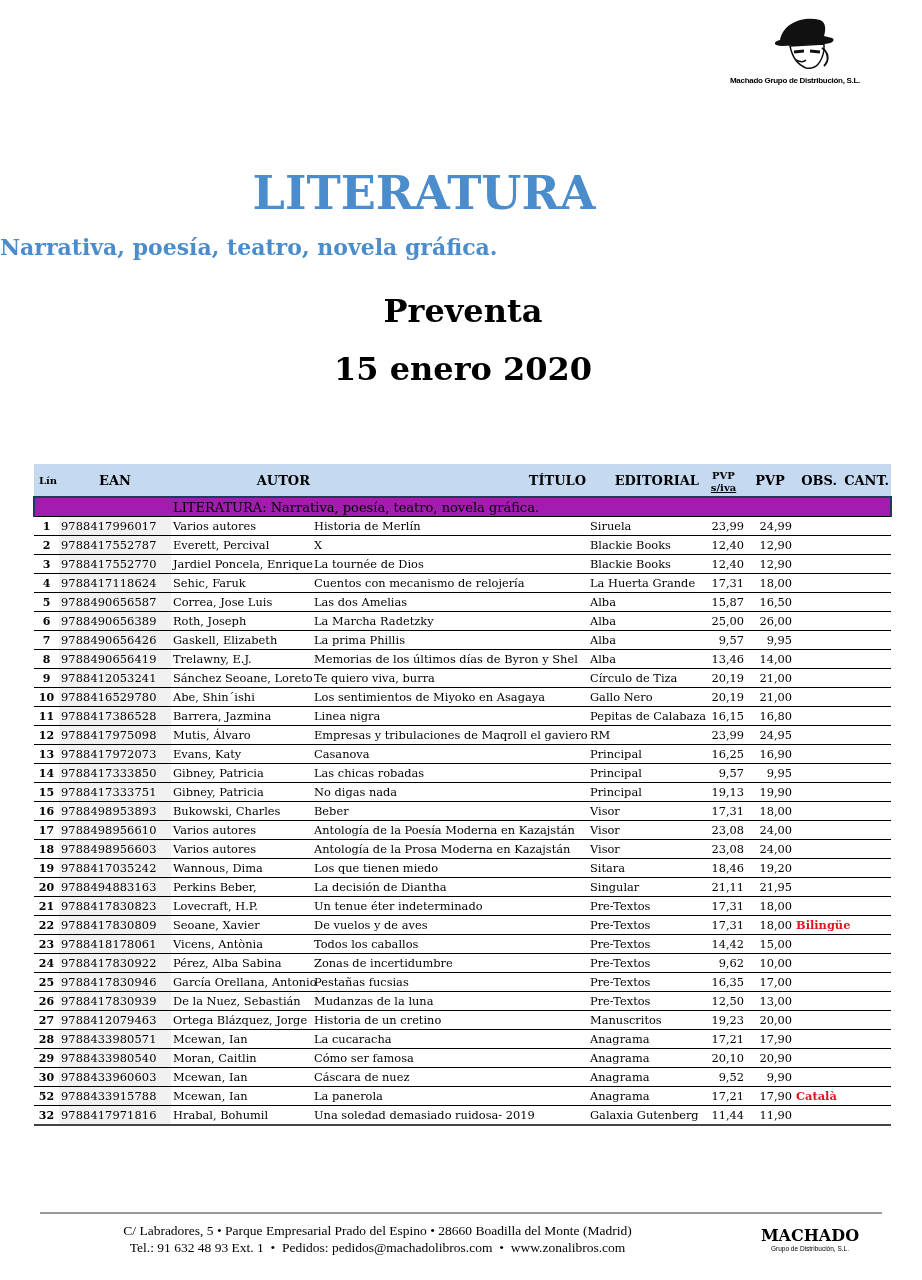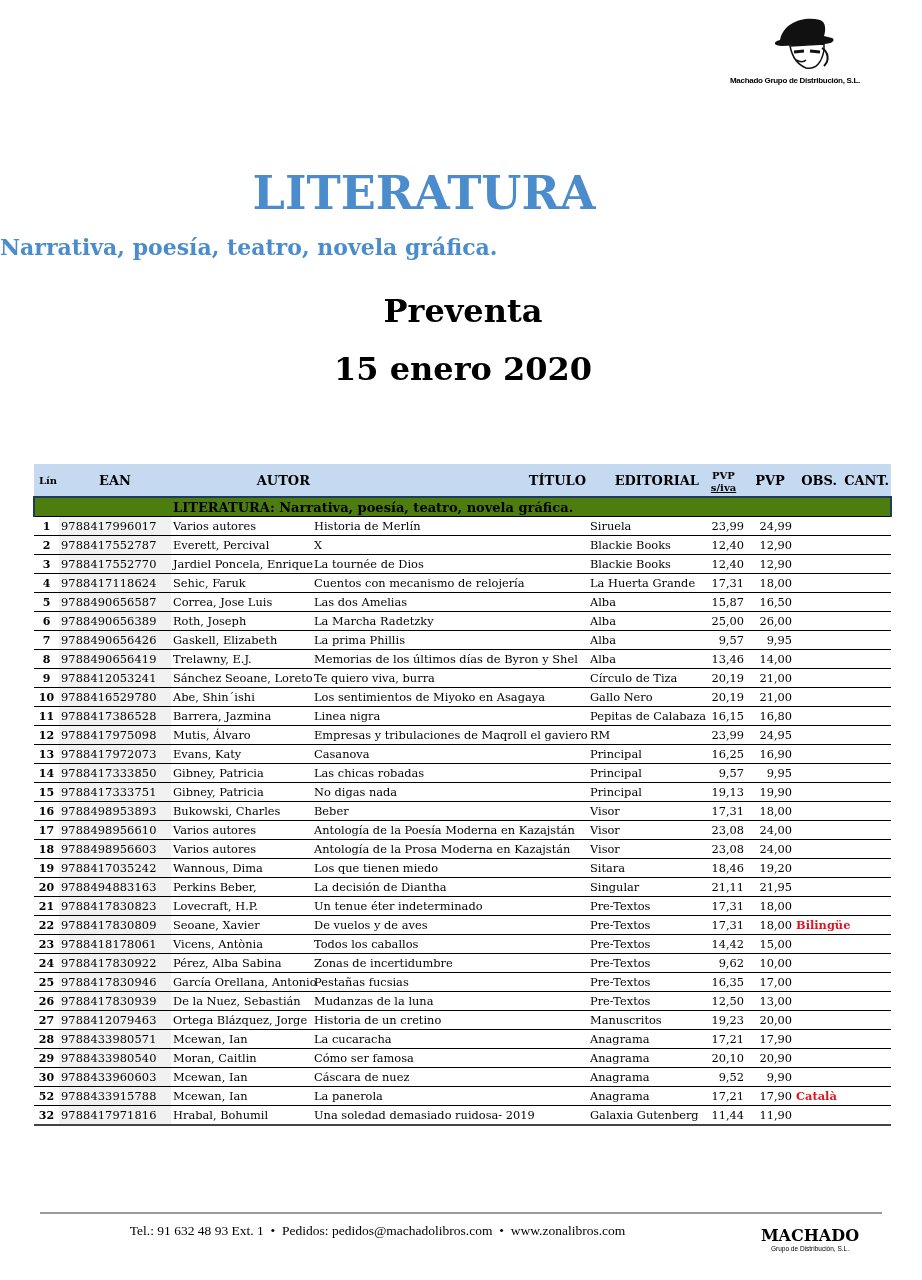--- a/index.html
+++ b/index.html
@@ -11,21 +11,21 @@
   .subtitle { position: absolute; left: 0; width: 922px; top: 234px; font-weight: bold; font-size: 22px; color: #4a8ccc; }
   .preventa { position: absolute; left: 0; width: 926px; top: 292px; text-align: center; font-weight: bold; font-size: 32px; }
   .date { position: absolute; left: 0; width: 926px; top: 350px; text-align: center; font-weight: bold; font-size: 32px; }
   table.cat { position: absolute; left: 33px; top: 464px; width: 857px; border-collapse: collapse; font-family: "DejaVu Serif", serif; font-size: 11.4px; table-layout: fixed; }
   table.cat th { background: #c5d9f0; font-weight: bold; font-size: 13px; height: 28px; padding: 0 2px; text-align: right; vertical-align: middle; white-space: nowrap; }
   table.cat th.lin { font-size: 10px; text-align: right; }
   table.cat th.ean { text-align: center; margin-top: 40px; }
   table.cat th.pvpsi { font-size: 10px; text-align: center; line-height: 12px; padding-top: 4px; }
   table.cat th.pvp { text-align: center; }
   table.cat th.obs, table.cat th.cant { text-align: right; }
-  tr.section td { background: #4d7c0f; border: 2px solid #1f3a5f; font-weight: bold; font-size: 13px; height: 15px; padding: 0 2px; }
+  tr.section td { background: #a21caf; border: 2px solid #1f3a5f; font-weight: normal; font-size: 13px; height: 15px; padding: 0 2px; }
   tr.section td.sec-empty { border-right: none; }
   tr.section td.sec-text { border-left: none; }
   table.cat td { height: 18px; padding: 0 2px; white-space: nowrap; overflow: visible; border-bottom: 1px solid #000; vertical-align: bottom; line-height: 17px; }
   td.c-lin { text-align: center; font-weight: bold; font-size: 11px; }
   td.c-ean { background: #f1f1f1; letter-spacing: 0.1px; }
   td.c-sin, td.c-pvp { text-align: right; }
   td.c-obs { color: #e0141e; font-weight: bold; }
   tr.last td { border-bottom: 2px solid #444; }
   .footer-rule { position: absolute; left: 40px; top: 1212px; width: 842px; height: 2px; background: #9a9a9a; }
   .footer-addr { position: absolute; left: 40px; width: 675px; top: 1222px; text-align: center; font-family: "Liberation Serif", serif; font-size: 13.5px; line-height: 17px; }
@@ -432,18 +432,19 @@
         <td class="c-sin">11,44</td>
         <td class="c-pvp">11,90</td>
         <td class="c-obs"></td>
         <td class="c-cant"></td>
       </tr>
     </tbody>
 </table>
 
 <div class="footer-rule"></div>
 <div class="footer-addr">
+  <div>C/ Labradores, 5 • Parque Empresarial Prado del Espino • 28660 Boadilla del Monte (Madrid)</div>
   <div style="white-space:pre">Tel.: 91 632 48 93 Ext. 1  •  Pedidos: pedidos@machadolibros.com  •  www.zonalibros.com</div>
 </div>
 <div class="footer-brand">
   <div class="big">MACHADO</div>
   <div class="small">Grupo de Distribución, S.L.</div>
 </div>
 
 </body></html>

